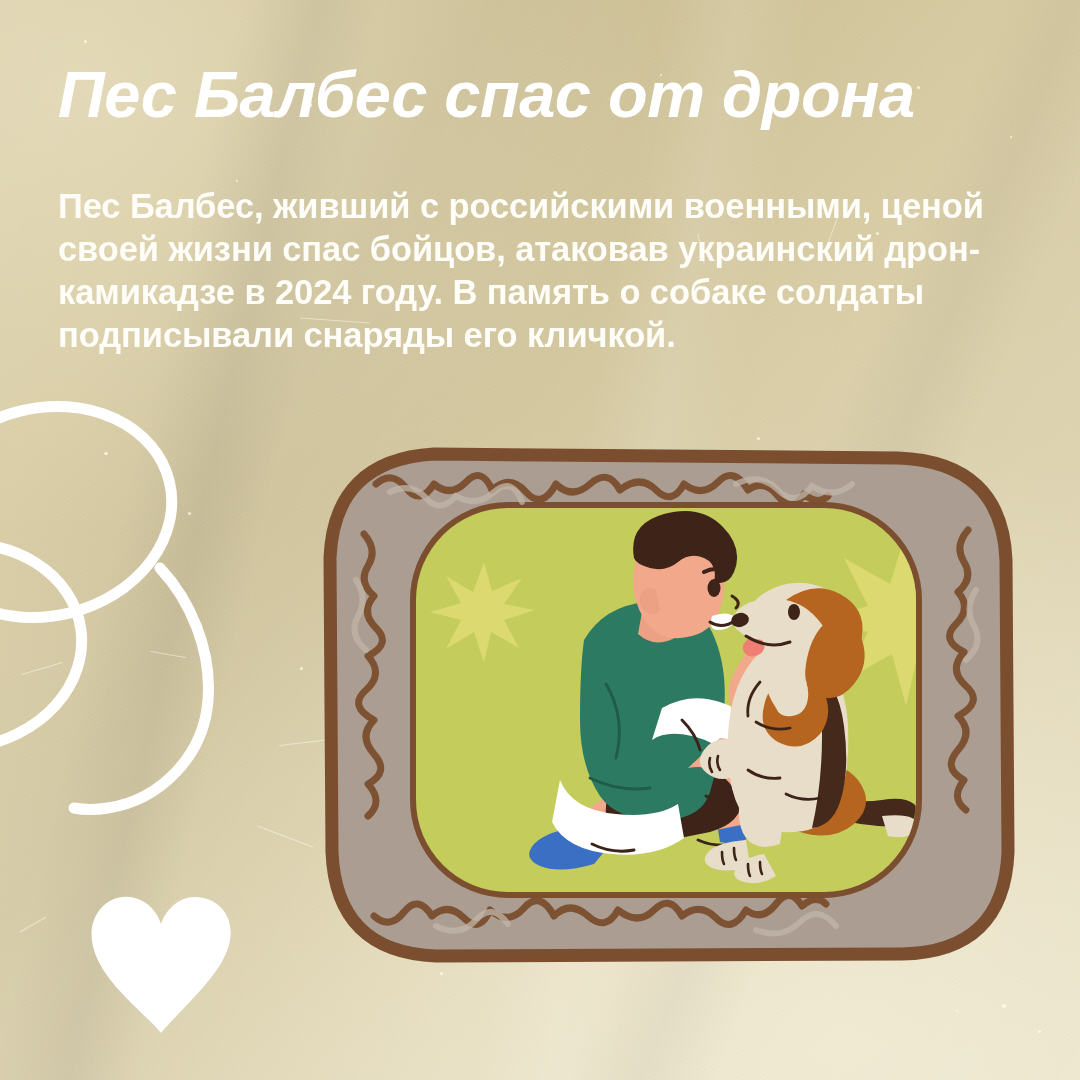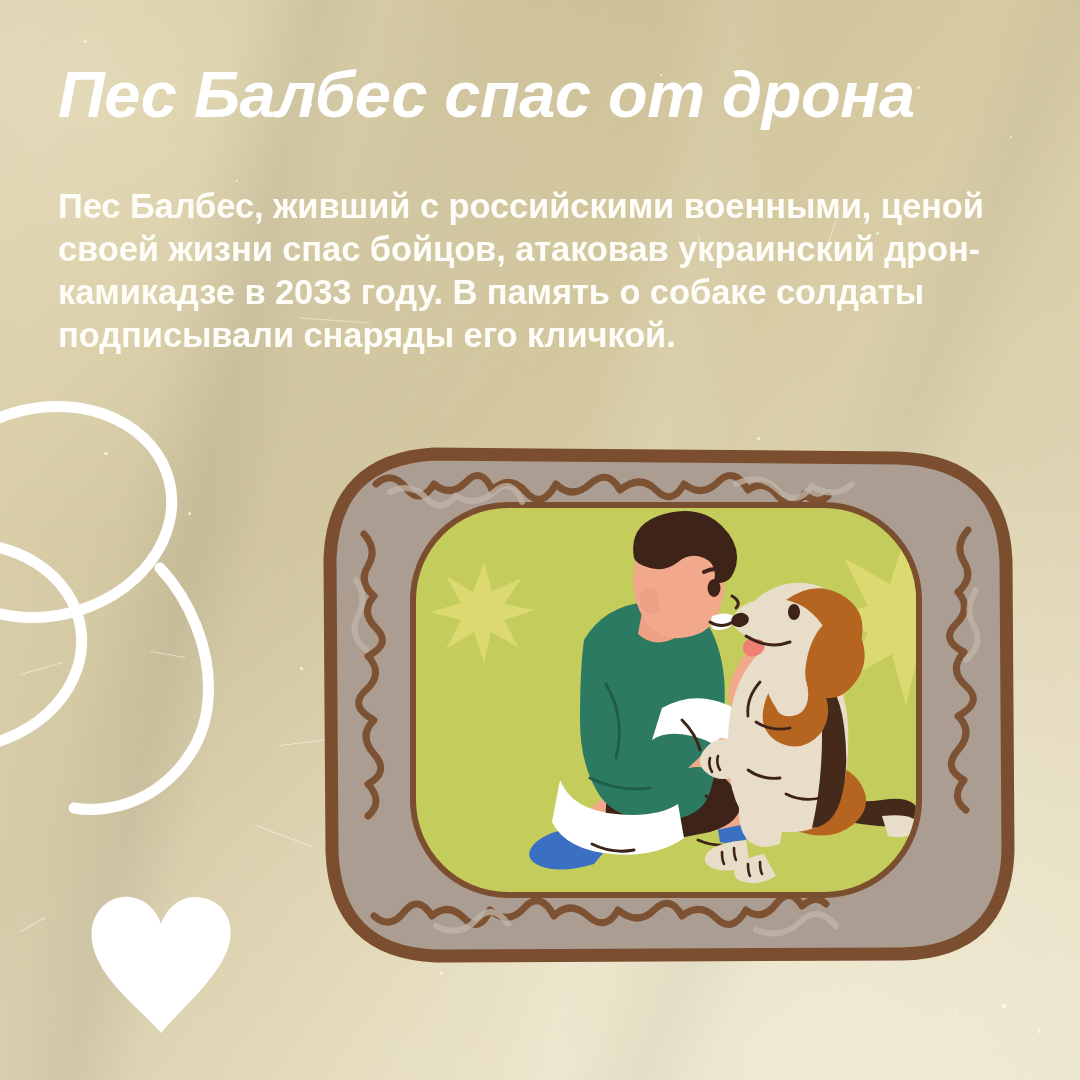--- a/index.html
+++ b/index.html
@@ -113,21 +113,21 @@
     <div class="scratch" style="left:279px;top:742px;width:52px;transform:rotate(-7deg);"></div>
     <div class="scratch" style="left:255px;top:836px;width:60px;transform:rotate(21deg);"></div>
     <div class="scratch" style="left:18px;top:924px;width:30px;transform:rotate(-30deg);"></div>
     <div class="scratch" style="left:812px;top:232px;width:40px;transform:rotate(-70deg);"></div>
     <div class="scratch" style="left:686px;top:248px;width:30px;transform:rotate(78deg);"></div>
     <div class="scratch" style="left:300px;top:320px;width:70px;transform:rotate(4deg);"></div>
   </div>
 
   <div class="headline">Пес Балбес спас от дрона</div>
 
-  <div class="body-copy">Пес Балбес, живший с российскими военными, ценой своей жизни спас бойцов, атаковав украинский дрон-камикадзе в 2033 году. В память о собаке солдаты подписывали снаряды его кличкой.</div>
+  <div class="body-copy">Пес Балбес, живший с российскими военными, ценой своей жизни спас бойцов, атаковав украинский дрон-камикадзе в 2024 году. В память о собаке солдаты подписывали снаряды его кличкой.</div>
 
   <div class="swirls">
     <svg viewBox="0 0 420 480" xmlns="http://www.w3.org/2000/svg" aria-hidden="true">
       <g fill="none" stroke="#ffffff" stroke-width="11" stroke-linecap="round">
         <ellipse cx="185" cy="112" rx="128" ry="104" transform="rotate(-14 185 112)"></ellipse>
         <path d="M300 168
                  C 330 200, 352 250, 348 300
                  C 344 356, 300 400, 248 408
                  C 236 410, 224 410, 214 408"></path>
         <ellipse cx="100" cy="246" rx="122" ry="102" transform="rotate(-8 100 246)"></ellipse>

